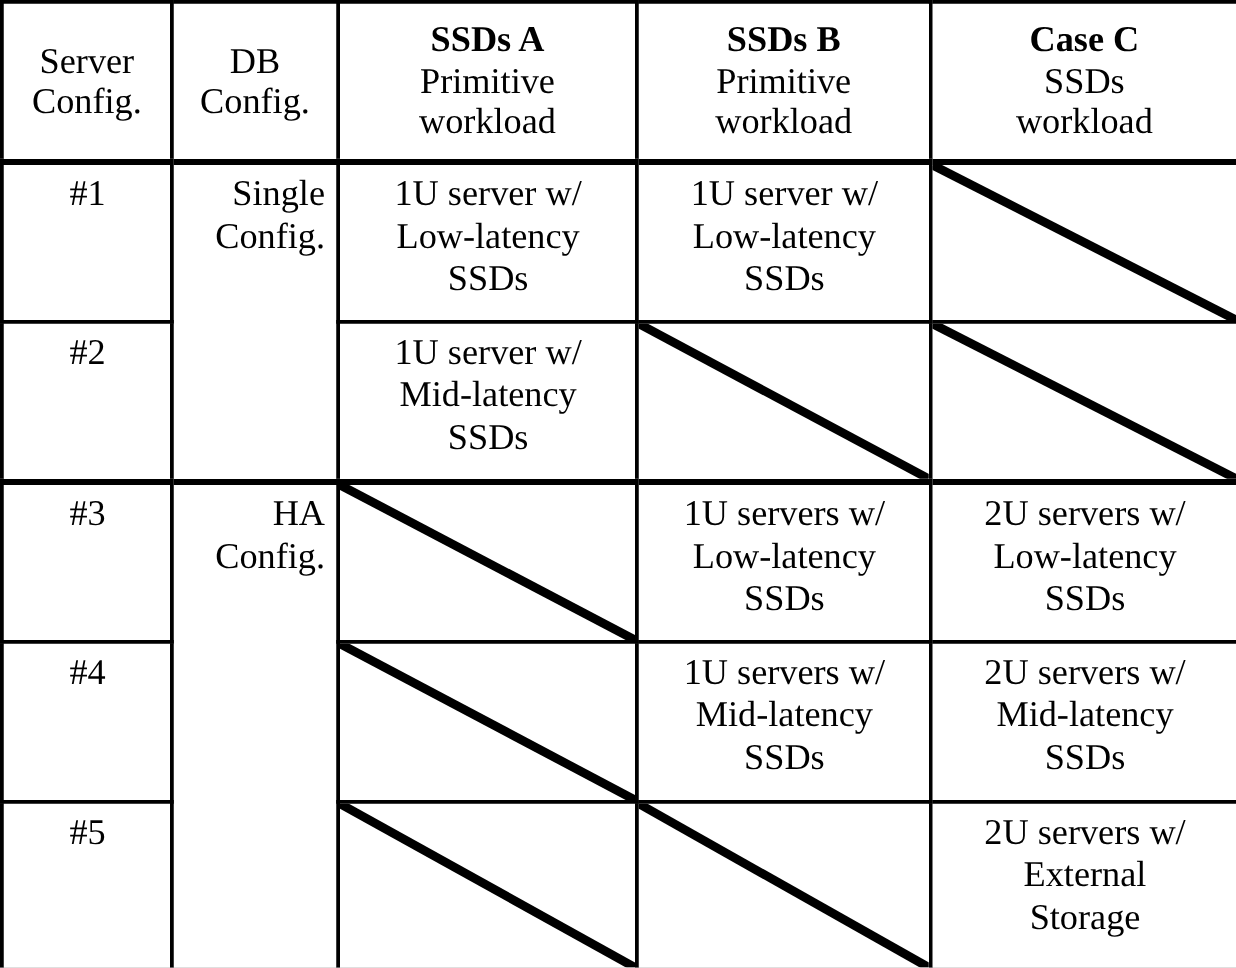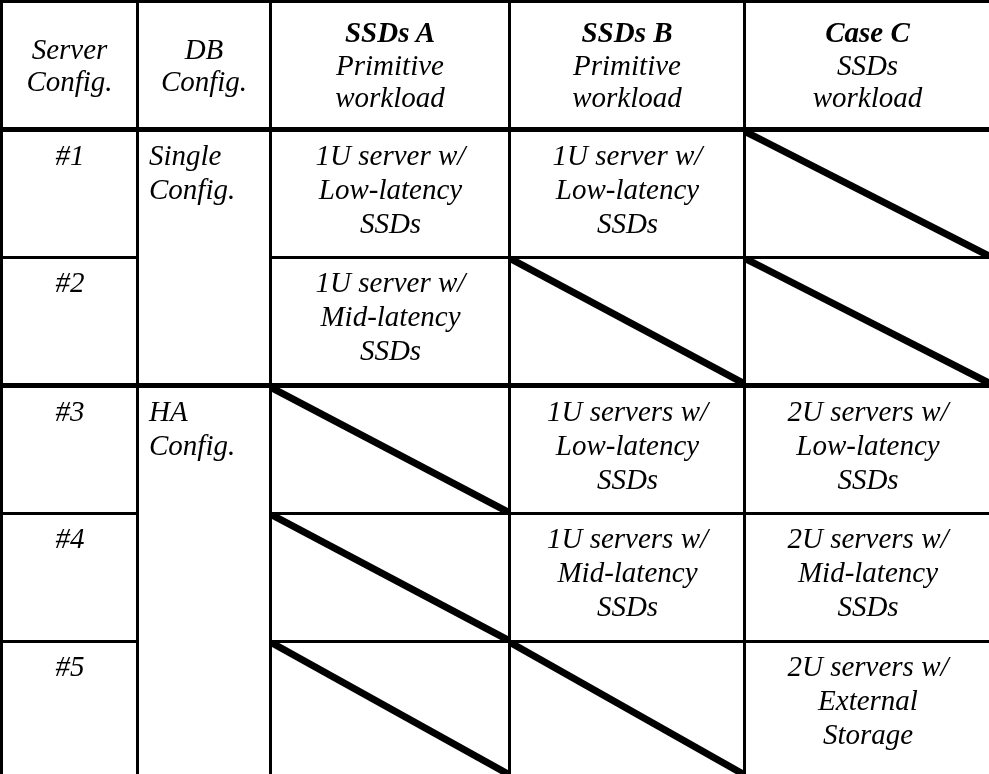--- a/index.html
+++ b/index.html
@@ -13,21 +13,20 @@
     font-family: "Liberation Serif", "DejaVu Serif", serif;
     color: #000000;
     overflow: hidden;
   }
 
   .table-wrap {
     position: relative;
     width: 989px;
     height: 567px;
     box-sizing: border-box;
-    font-style: italic;
   }
 
   table.matrix {
     border-collapse: collapse;
     width: 989px;
     height: 774px;
     table-layout: fixed;
   }
 
   table.matrix td,
@@ -82,21 +81,21 @@
     line-height: 1.17;
     padding: 7px 9px 0 10px;
     text-align: center;
     white-space: pre-line;
   }
   td.col-server .cell-text {
     text-align: center;
     padding-top: 7px;
   }
   td.col-db .cell-text {
-    text-align: left;
+    text-align: right;
     padding-left: 10px;
   }
 
   
   tr.group-start > td {
     border-top-width: 5px;
   }
 
   
   .diag {

